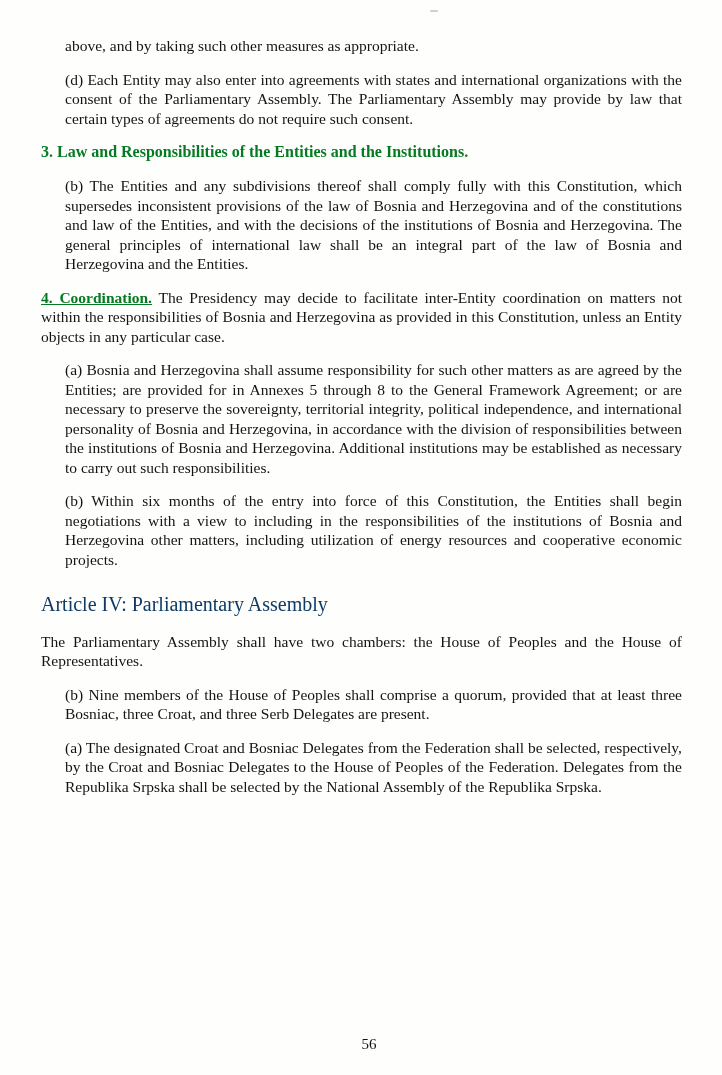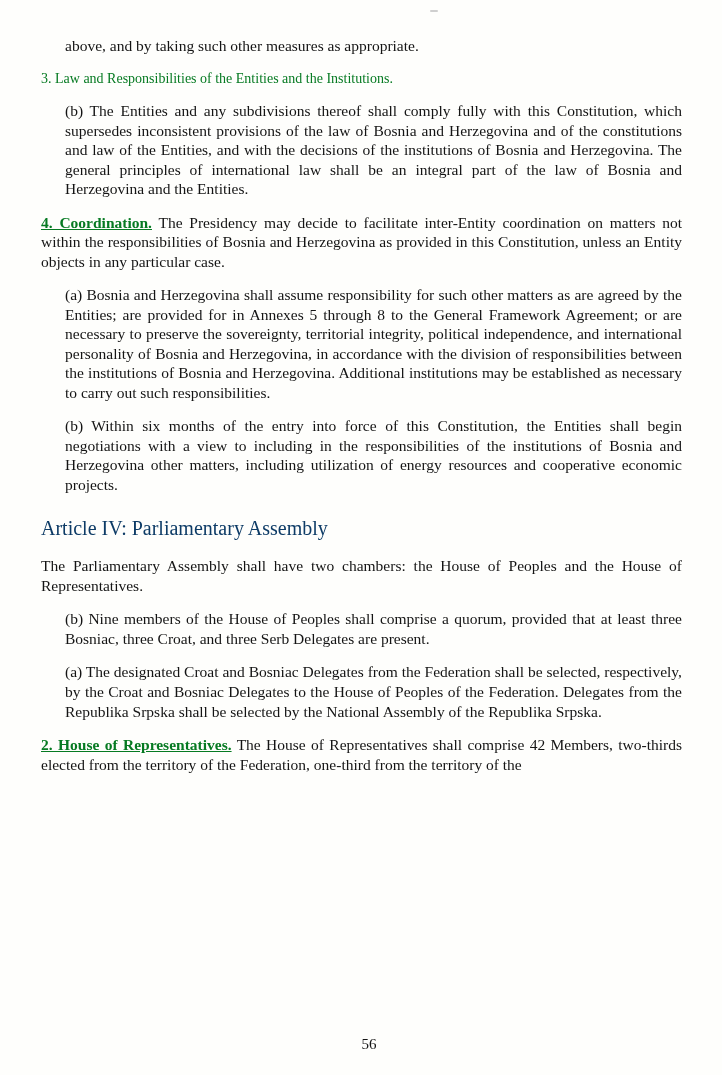--- a/index.html
+++ b/index.html
@@ -23,23 +23,23 @@
     margin: 0 0 14px 0;
     font-size: 15.5px;
     line-height: 1.26;
     text-align: justify;
   }
   .indent {
     margin-left: 24px !important;
   }
   .green-heading {
     margin: 4px 0 14px 0;
-    font-size: 14px;
+    font-size: 16px;
     line-height: 1.26;
-    font-weight: normal;
+    font-weight: bold;
     color: var(--heading_green, #067a22);
   }
   .lead {
     font-weight: bold;
     color: var(--heading_green, #067a22);
     text-decoration: underline;
   }
   .article-title {
     margin: 22px 0 16px 0;
     font-size: 20px;
@@ -67,20 +67,21 @@
   }
 </style>
 </head>
 <body>
 
 <div class="page">
   <div class="scan-mark"></div>
 
   <p class="indent">above, and by taking such other measures as appropriate.</p>
 
+  <p class="indent">(d)  Each Entity may also enter into agreements with states and international organizations with the consent of the Parliamentary Assembly. The Parliamentary Assembly may provide by law that certain types of agreements do not require such consent.</p>
 
   <h3 class="green-heading">3. Law and Responsibilities of the Entities and the Institutions.</h3>
 
 
   <p class="indent">(b)  The Entities and any subdivisions thereof shall comply fully with this Constitution, which supersedes inconsistent provisions of the law of Bosnia and Herzegovina and of the constitutions and law of the Entities, and with the decisions of the institutions of Bosnia and Herzegovina. The general principles of international law shall be an integral part of the law of Bosnia and Herzegovina and the Entities.</p>
 
   <p><span class="lead">4.  Coordination.</span><span> The Presidency may decide to facilitate inter-Entity coordination on matters not within the responsibilities of Bosnia and Herzegovina as provided in this Constitution, unless an Entity objects in any particular case.</span></p>
 
 
   <p class="indent">(a)  Bosnia and Herzegovina shall assume responsibility for such other matters as are agreed by the Entities; are provided for in Annexes 5 through 8 to the General Framework Agreement; or are necessary to preserve the sovereignty, territorial integrity, political independence, and international personality of Bosnia and Herzegovina, in accordance with the division of responsibilities between the institutions of Bosnia and Herzegovina. Additional institutions may be established as necessary to carry out such responsibilities.</p>
@@ -89,16 +90,15 @@
 
   <h2 class="article-title">Article IV: Parliamentary Assembly</h2>
 
   <p>The Parliamentary Assembly shall have two chambers: the House of Peoples and the House of Representatives.</p>
 
 
   <p class="indent">(b)  Nine members of the House of Peoples shall comprise a quorum, provided that at least three Bosniac, three Croat, and three Serb Delegates are present.</p>
 
   <p class="indent">(a)  The designated Croat and Bosniac Delegates from the Federation shall be selected, respectively, by the Croat and Bosniac Delegates to the House of Peoples of the Federation. Delegates from the Republika Srpska shall be selected by the National Assembly of the Republika Srpska.</p>
 
-  <p><span class="lead">2.  House  of  Representatives.</span><span> The House of Representatives shall comprise 42 Members, two-thirds elected from the territory of the Federation, one-third from the territory of the</span></p>
 
   <div class="page-number">56</div>
 </div>
 
 </body></html>

